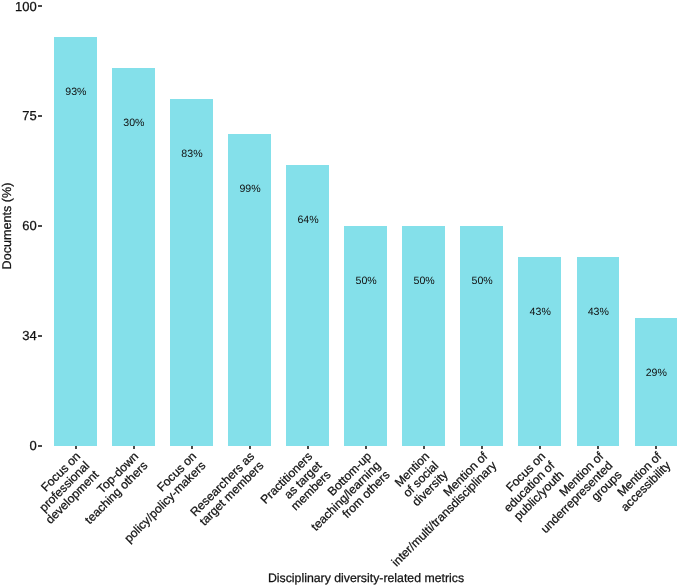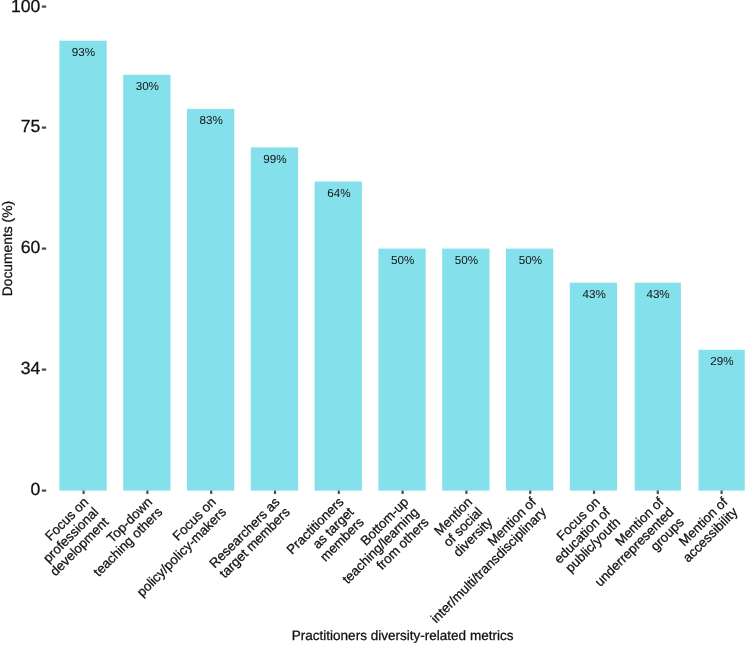--- a/index.html
+++ b/index.html
@@ -5,28 +5,28 @@
 <style>
   html,body{margin:0;padding:0;background:#ffffff;}
   body{width:680px;height:587px;background:#ffffff;
        font-family:"Liberation Sans",sans-serif;
        -webkit-font-smoothing:antialiased;
        text-rendering:geometricPrecision;}
   #chart{position:relative;width:680px;height:587px;overflow:hidden;background:#ffffff;
          will-change:transform;}
 
   
-  .ylab{position:absolute;right:643.3px;color:#111111;font-size:16px;
+  .ylab{position:absolute;right:643.3px;color:#111111;font-size:13px;
         line-height:14px;text-align:right;white-space:nowrap;}
   .ytick{position:absolute;left:38px;width:3.5px;height:1.7px;background:#4a4a4a;}
 
   
   .bar{position:absolute;width:42.5px;background:#84e0ea;}
   .barlab{position:absolute;width:60px;color:#111111;font-size:10.6px;
-          line-height:12px;text-align:center;white-space:nowrap;}
+          line-height:12px;text-align:center;white-space:nowrap;margin-top:44px;}
 
   
   .xtick{position:absolute;top:446.3px;width:1.7px;height:2.9px;background:#4a4a4a;}
   .xlabwrap{position:absolute;top:450.0px;width:0;
             transform-origin:100% 0%;transform:rotate(-45deg);}
   .xlab{position:absolute;right:0;top:0;font-size:12.1px;color:#111111;
         text-align:right;white-space:nowrap;line-height:13px;}
 
   
   #ytitle{position:absolute;left:-72.8px;top:219px;width:160px;
@@ -154,14 +154,14 @@
     <div class="barlab" style="left:626.300px;top:323.474px">29%</div>
     <div class="xtick" style="left:655px"></div>
     <div class="xlabwrap" style="left:654.700px">
       <div class="xlab">
         <div>Mention of</div>
         <div>accessibility</div>
       </div>
     </div>
 
     <div id="ytitle">Documents (%)</div>
-    <div id="xtitle">Practitioners diversity-related metrics</div>
+    <div id="xtitle">Disciplinary diversity-related metrics</div>
 </div>
 
 </body></html>

